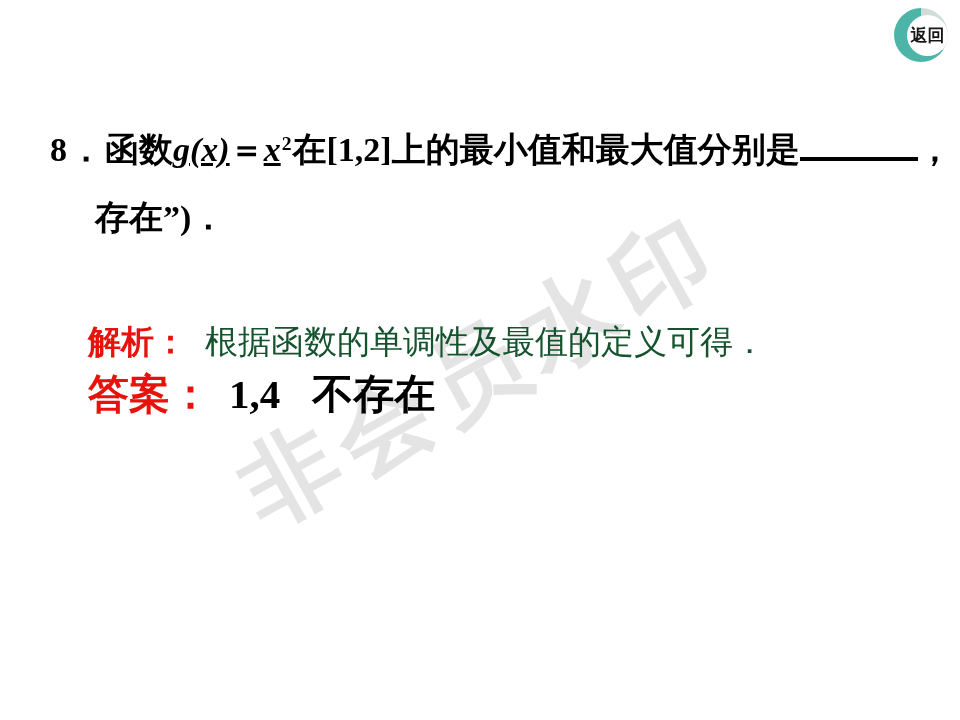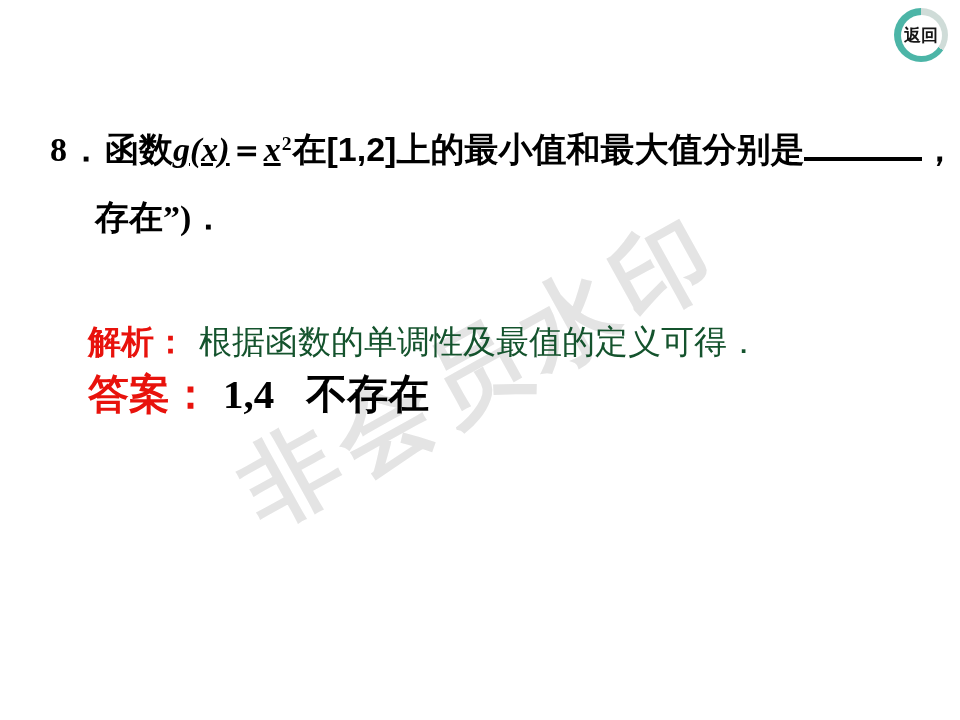--- a/index.html
+++ b/index.html
@@ -14,21 +14,21 @@
     transform:translate(-50%,-50%) rotate(-29deg);
     font-family:"Liberation Sans","DejaVu Sans",sans-serif;
     font-size:96px;font-weight:bold;color:#e4e4e4;
     letter-spacing:10px;white-space:nowrap;user-select:none;
   }
   
   .return-btn{
     position:absolute;top:8px;right:12px;width:54px;height:54px;z-index:3;
     border-radius:50%;
     background:conic-gradient(#cfdcd8 0deg 125deg,#4cb5a7 125deg 360deg);
-    display:flex;align-items:center;justify-content:center;cursor:pointer;
+    display:flex;align-items:center;justify-content:flex-end;cursor:pointer;
   }
   .return-inner{
     width:41px;height:41px;border-radius:50%;background:#ffffff;
     display:flex;align-items:center;justify-content:center;
   }
   .return-label{
     font-family:"Liberation Sans","DejaVu Sans",sans-serif;
     font-size:17px;font-weight:bold;color:#161616;letter-spacing:0;
   }
   
@@ -37,33 +37,33 @@
     font-size:34px;font-weight:bold;color:#000;
   }
   .p-line{line-height:63px;white-space:nowrap;}
   .p-line.indent{padding-left:45px;}
   .pnum{letter-spacing:2px;}
   .it{font-style:italic;text-decoration:underline;}
   .sup{
     display:inline-block;font-size:58%;position:relative;top:-0.55em;
     font-style:normal;font-weight:bold;margin:0 1px 0 1px;vertical-align:baseline;
   }
-  .sans-b{font-family:Liberation Sans, sans-serif;font-weight:bold;}
+  .sans-b{font-family:Liberation Serif, serif;font-weight:bold;}
   .blank{
     display:inline-block;height:30px;border-bottom:4px solid #000;
     vertical-align:baseline;
   }
   .blank1{width:118px;}
   .blank2{width:120px;}
   
   .solution{position:absolute;left:88px;top:320px;z-index:1;font-size:33px;line-height:44px;white-space:nowrap;color:#111;}
   .answer{position:absolute;left:88px;top:372px;z-index:1;font-size:41px;line-height:44px;white-space:nowrap;color:#000;}
   .red-label{
     font-family:"Liberation Sans","DejaVu Sans",sans-serif;
-    font-weight:bold;color:#e8120c;margin-right:12px;
+    font-weight:bold;color:#e8120c;margin-right:18px;
   }
   .sol-text{font-weight:normal;color:#14532d;}
   .ans-val{font-weight:bold;}
   .ans-val2{font-weight:bold;margin-left:32px;}
 </style>
 </head>
 <body>
 
 <div class="watermark">非会员水印</div>
 

